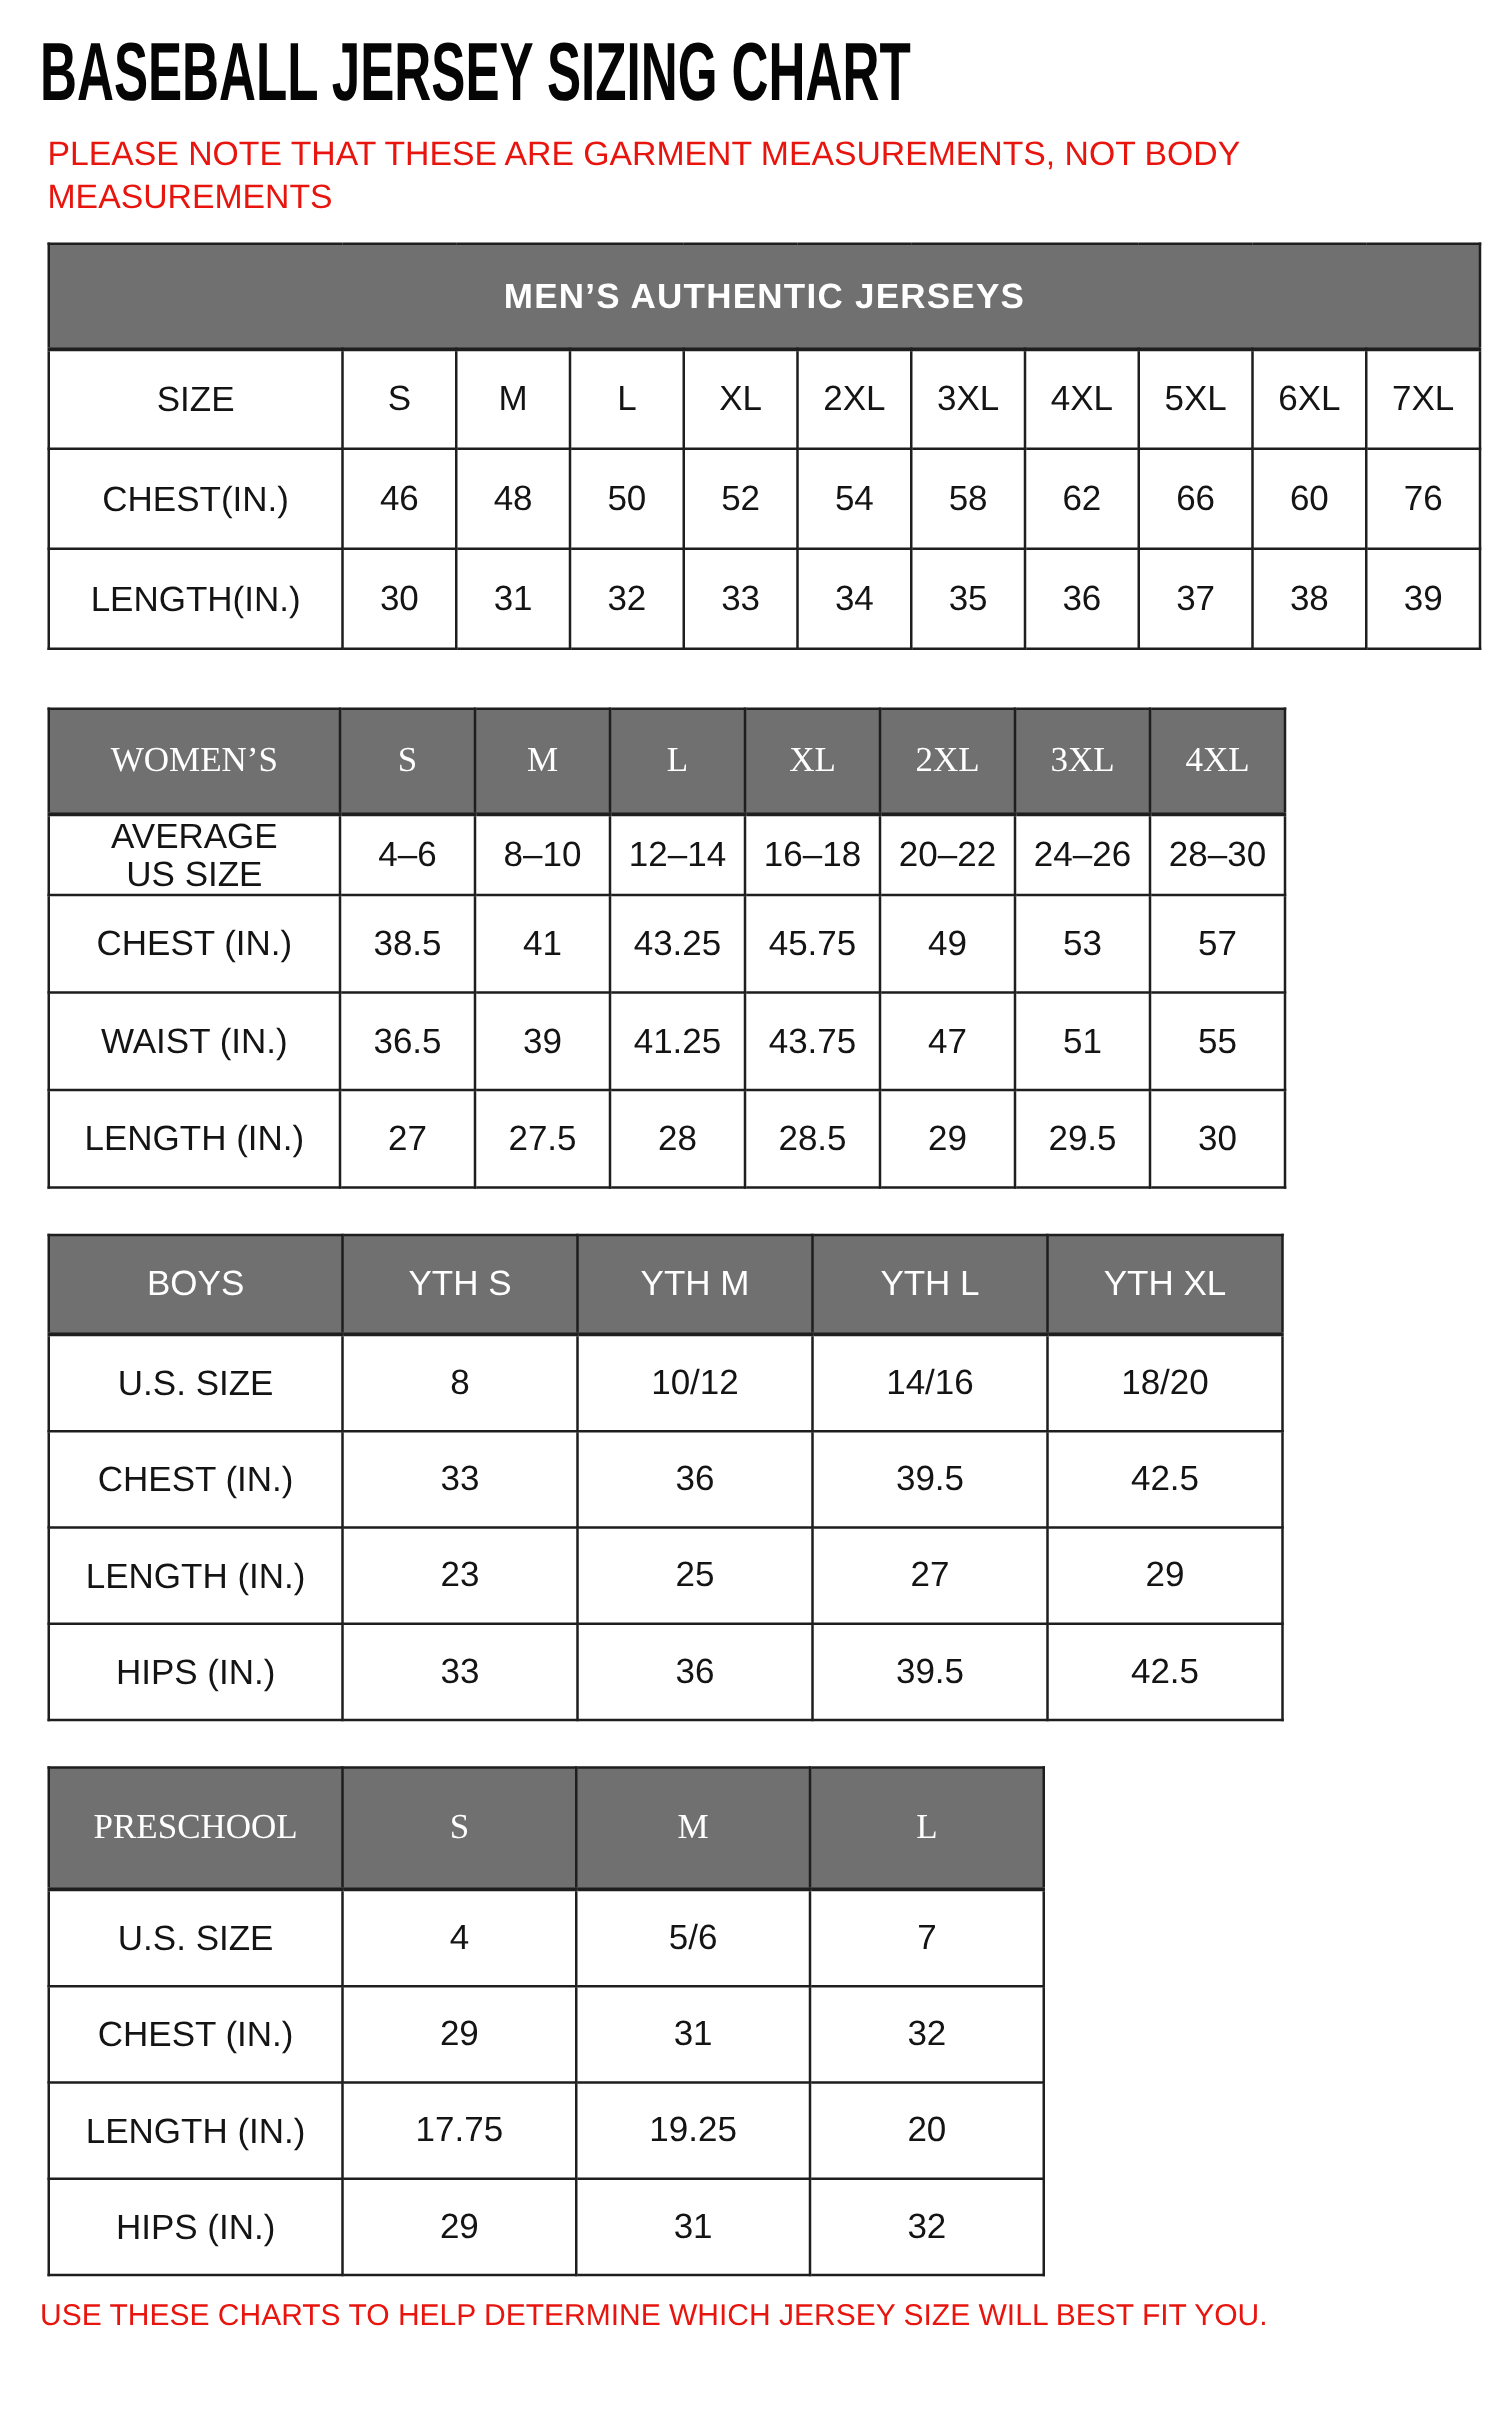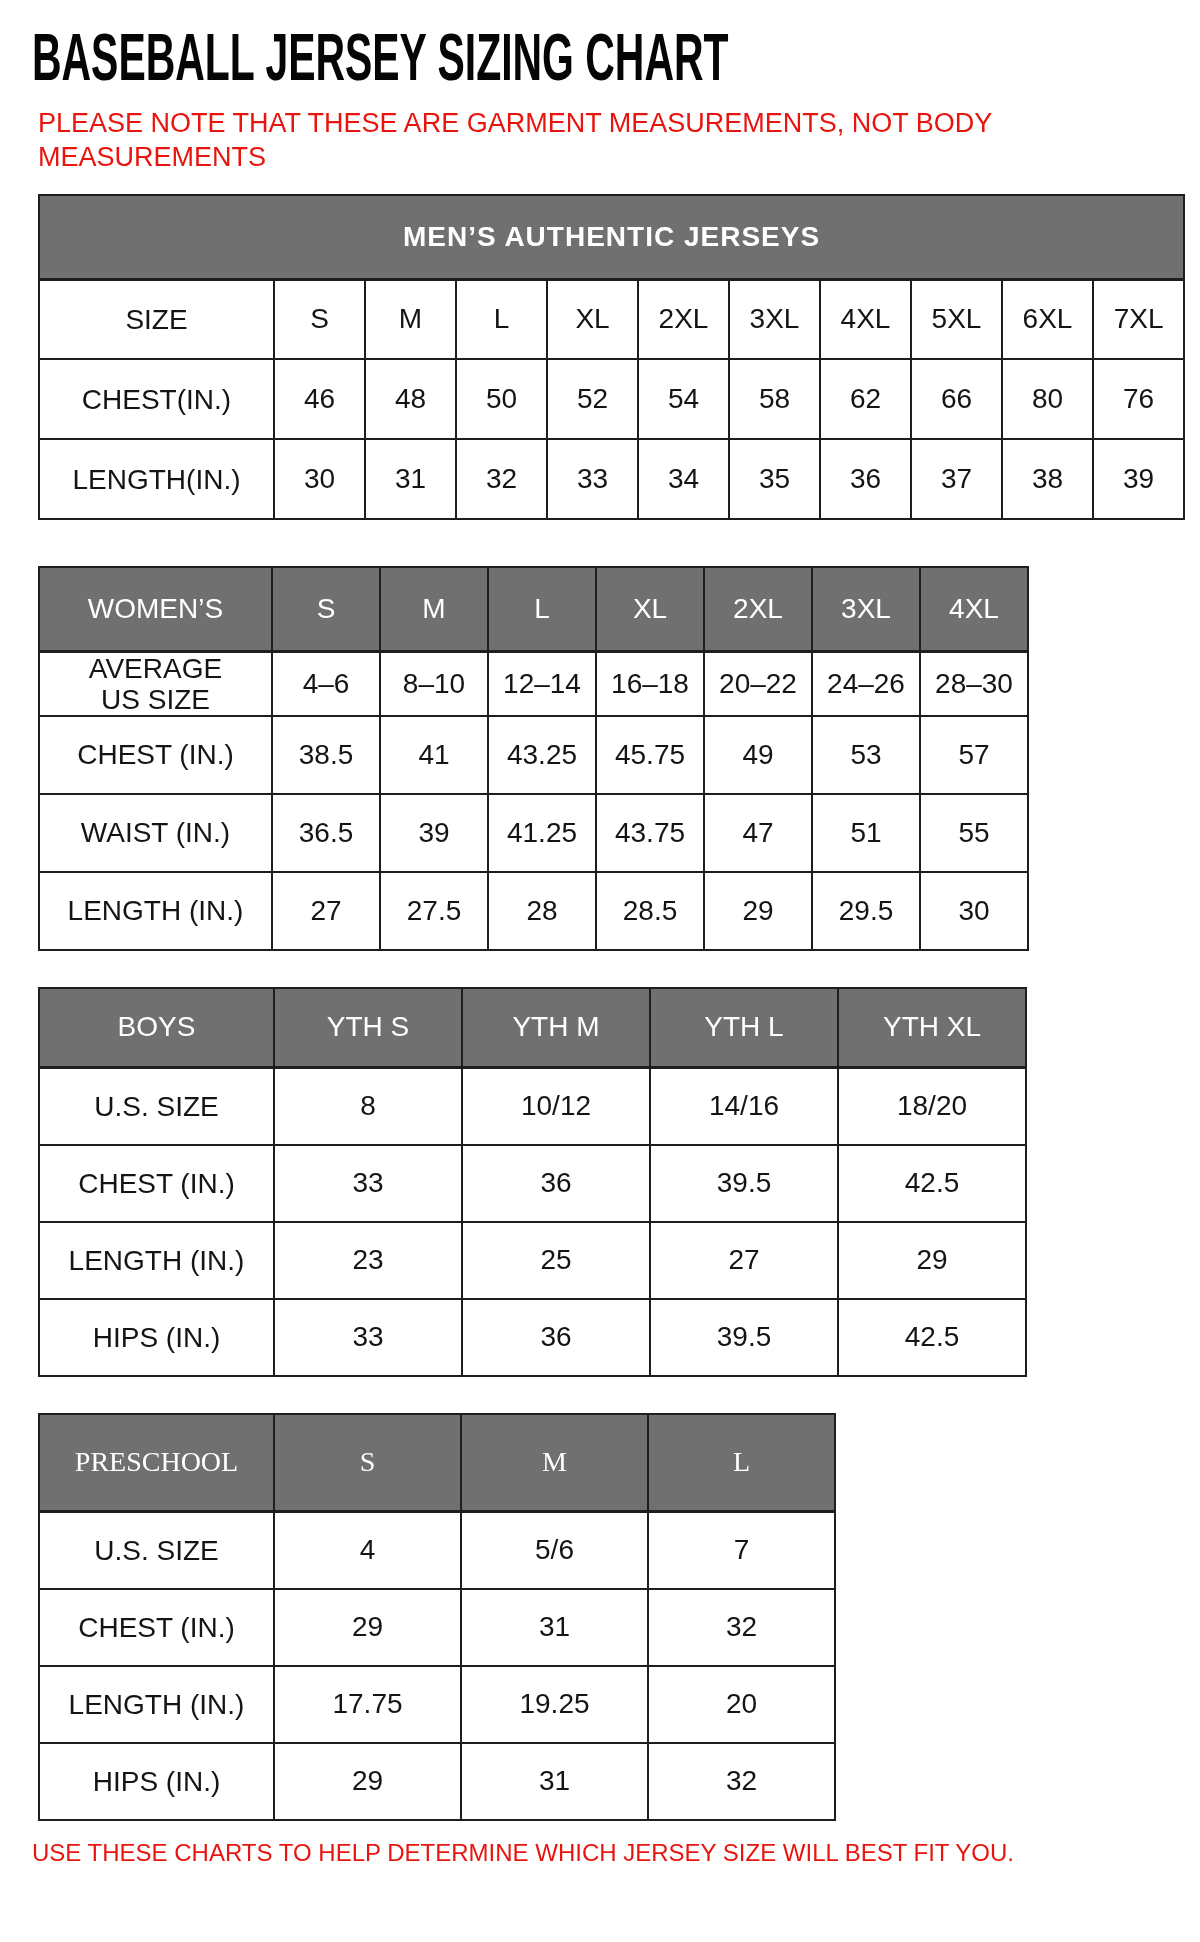--- a/index.html
+++ b/index.html
@@ -61,21 +61,21 @@
   }
   .lbl{
     font-size:27px;
     white-space:pre-line;
     line-height:31px;
   }
   .mens{width:1145px;margin-top:20px;}
   .mens .head-row{height:84px;}
   .mens .data-row{height:80px;}
   .womens{width:989px;margin-top:46px;}
-  .womens .head-row{height:84px;}
+  .womens .head-row{height:84px;font-family:Liberation Serif, serif;}
   .womens .data-row{height:78px;}
   .womens .r-first{height:62px;margin-top:12px;}
   .boys{width:987px;margin-top:36px;}
   .boys .head-row{height:80px;}
   .boys .data-row{height:77px;}
   .pre{width:796px;margin-top:36px;}
   .pre .head-row{height:98px;font-family:Liberation Serif, serif;}
   .pre .data-row{height:77px;}
   .footer{
     margin:18px 0 0 -6px;
@@ -125,21 +125,21 @@
     <tr class="data-row">
       <td class="lbl">CHEST(IN.)</td>
       <td>46</td>
       <td>48</td>
       <td>50</td>
       <td>52</td>
       <td>54</td>
       <td>58</td>
       <td>62</td>
       <td>66</td>
-      <td>80</td>
+      <td>60</td>
       <td>76</td>
     </tr>
     <tr class="data-row">
       <td class="lbl">LENGTH(IN.)</td>
       <td>30</td>
       <td>31</td>
       <td>32</td>
       <td>33</td>
       <td>34</td>
       <td>35</td>

